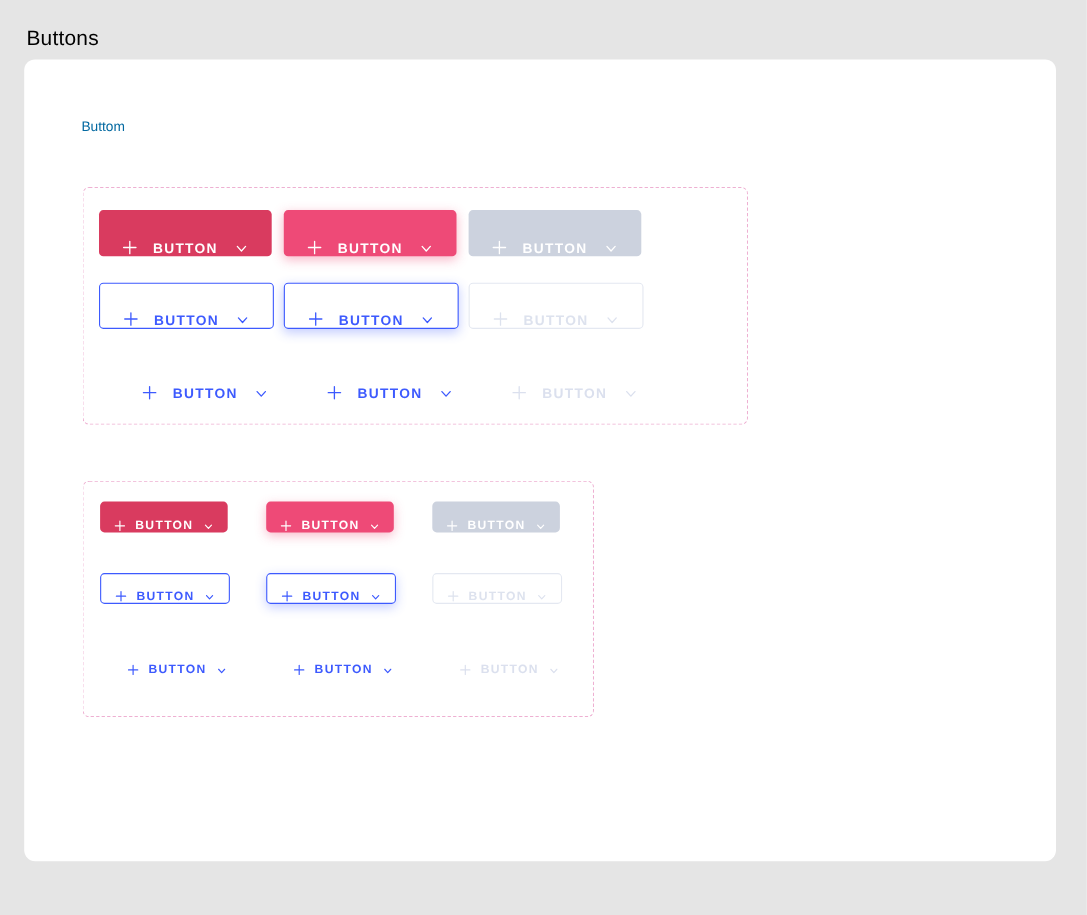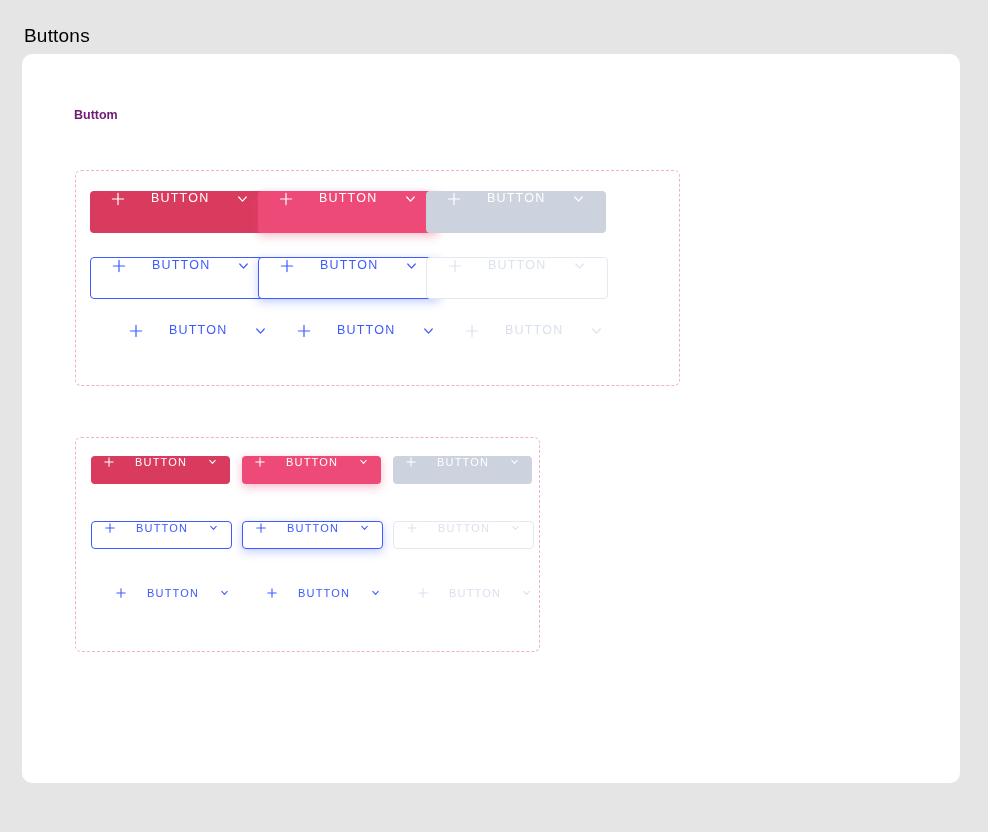--- a/index.html
+++ b/index.html
@@ -33,22 +33,22 @@
     background: #ffffff;
     border-radius: 10px;
     box-sizing: border-box;
   }
 
   .section-label {
     position: absolute;
     left: 74px;
     top: 108px;
     font-size: 12.5px;
-    color: #701a75;
-    font-weight: 700;
+    color: #0369a1;
+    font-weight: 400;
   }
 
   
   .dashed-group {
     position: absolute;
     border: 1.5px dashed #eeb0d2;
     border-radius: 6px;
     box-sizing: border-box;
   }
   #group-large {
@@ -66,31 +66,30 @@
 
   .btn-row {
     position: absolute;
     display: flex;
     align-items: center;
   }
 
   
   .btn {
     display: inline-flex;
-    align-items: flex-start;
+    align-items: flex-end;
     justify-content: center;
     box-sizing: border-box;
     border: none;
     background: none;
     cursor: pointer;
     font-family: "Liberation Sans", sans-serif;
-    font-weight: normal;
+    font-weight: bold;
     white-space: nowrap;
     border-radius: 4px;
-    gap: 12px;
   }
   .btn .lbl {
     letter-spacing: 1.2px;
   }
   .btn .plus, .btn .chev {
     display: inline-flex;
     align-items: center;
     justify-content: center;
     flex: none;
   }

